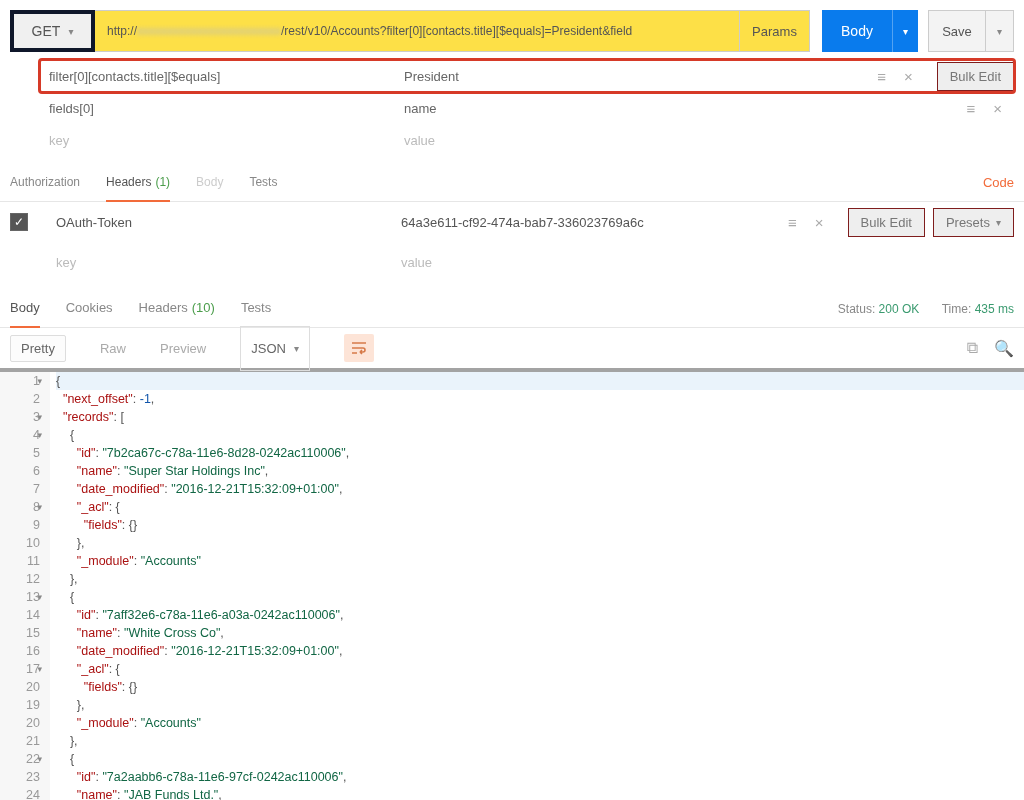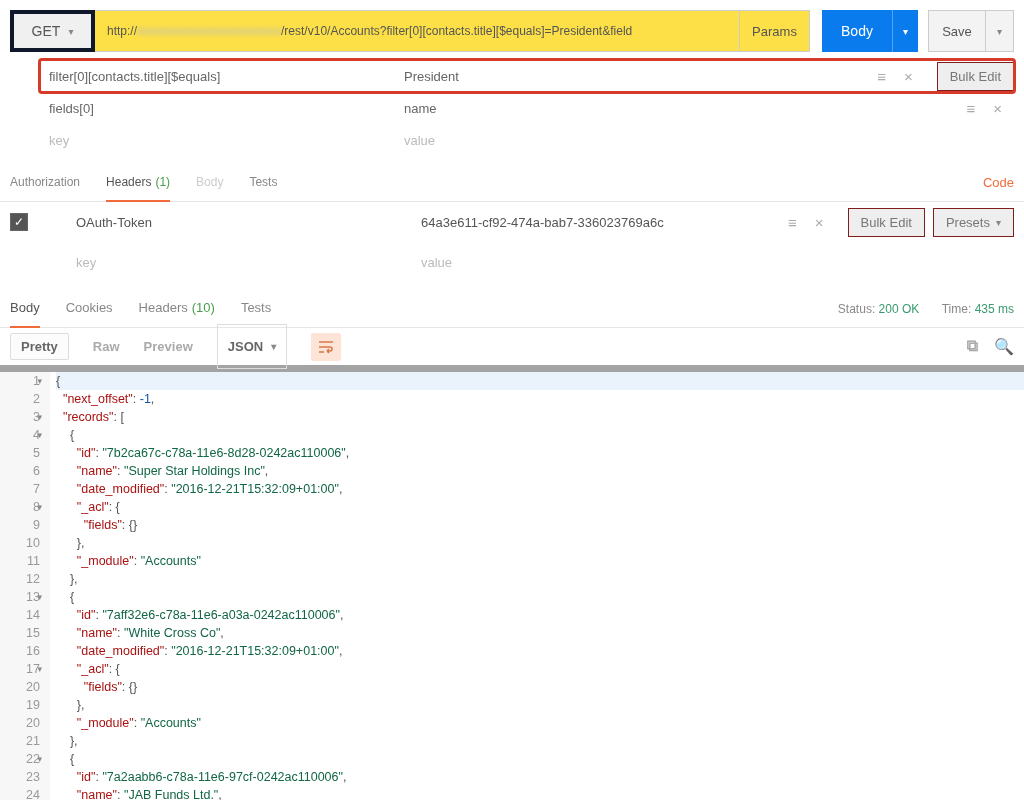--- a/index.html
+++ b/index.html
@@ -26,40 +26,40 @@
 
 .req-tabs-row { display: flex; align-items: center; border-bottom: 1px solid #e6e6e6; padding: 0 10px; height: 38px; gap: 26px; }
 .req-tab { color: #888; font-size: 12px; cursor: pointer; height: 38px; display: flex; align-items: center; border-bottom: 2px solid transparent; }
 .req-tab.inactive-light { color: #ccc; }
 .req-tab.active { color: #555; border-bottom-color: #f26b3a; }
 .req-tab .count { color: #4b9d4b; margin-left: 4px; }
 .code-link { margin-left: auto; color: #f26b3a; font-size: 13px; cursor: pointer; }
 
 .header-row { display: flex; align-items: center; padding: 5px 10px 5px 10px; height: 40px; }
 .header-checkbox { width: 18px; height: 18px; border: 1px solid #666; margin-right: 20px; display: flex; align-items: center; justify-content: center; background: #555; color: #fff; font-size: 12px; cursor: pointer; }
-.header-key { width: 345px; padding: 5px 8px; color: #555; margin-left: 20px; }
+.header-key { width: 345px; padding: 5px 8px; color: #555; }
 .header-value { width: 340px; padding: 5px 8px; color: #555; }
 .header-actions { margin-left: auto; display: flex; align-items: center; gap: 18px; color: #aaa; padding-right: 12px; }
 .header-actions span { cursor: pointer; font-size: 15px; }
 .bulk-edit-btn, .presets-btn { background: #eee; border: 1px solid #7f1d1d; padding: 6px 12px; color: #777; font-size: 13px; cursor: pointer; display: flex; align-items: center; gap: 6px; }
 .top-bulk { margin-left: auto; }
 .header-btns { display: flex; gap: 8px; margin-left: 12px; }
 .header-placeholder .header-key, .header-placeholder .header-value { color: #bbb; }
 .header-placeholder .header-checkbox { visibility: hidden; }
 
 .resp-tabs-row { display: flex; align-items: center; border-bottom: 1px solid #e6e6e6; padding: 0 10px; height: 38px; gap: 26px; margin-top: 8px; }
 .resp-tab { color: #888; font-size: 13px; cursor: pointer; height: 38px; display: flex; align-items: center; border-bottom: 2px solid transparent; }
 .resp-tab.active { color: #555; border-bottom-color: #f26b3a; }
 .resp-tab .count { color: #4b9d4b; margin-left: 4px; }
 .status-area { margin-left: auto; font-size: 12px; color: #888; }
 .status-area .val { color: #3a9a6f; margin-top: 37px; }
 .status-area .time-val { color: #3a9a6f; }
 .status-area .gap { display: inline-block; width: 16px; }
 
-.body-toolbar { display: flex; align-items: center; padding: 8px 10px; gap: 24px; height: 44px; border-bottom: 7px solid #a3a3a3; font-weight: bold; }
+.body-toolbar { display: flex; align-items: center; padding: 8px 10px; gap: 34px; height: 44px; border-bottom: 4px solid #a3a3a3; }
 .body-view { color: #aaa; font-size: 13px; cursor: pointer; }
 .body-view.boxed { padding: 5px 10px; border: 1px solid #ddd; color: #666; background: #fcfcfc; border-radius: 2px; }
 .json-dd { padding: 14px 10px; border: 1px solid #ddd; color: #666; display: flex; align-items: center; gap: 8px; cursor: pointer; }
 .wrap-btn { width: 30px; height: 28px; background: #fde4d7; display: flex; align-items: center; justify-content: center; cursor: pointer; border-radius: 2px; }
 .wrap-btn svg { stroke: #d67a49; }
 .body-toolbar-right { margin-left: auto; display: flex; gap: 16px; color: #aaa; }
 .body-toolbar-right span { cursor: pointer; font-size: 16px; }
 
 .code-area { display: flex; font-family: Consolas, Monaco, monospace; font-size: 12.5px; height: 440px; overflow-y: auto; background: #fff; }
 .gutter { width: 50px; text-align: right; padding-right: 10px; color: #999; background: #f7f7f7; user-select: none; }

